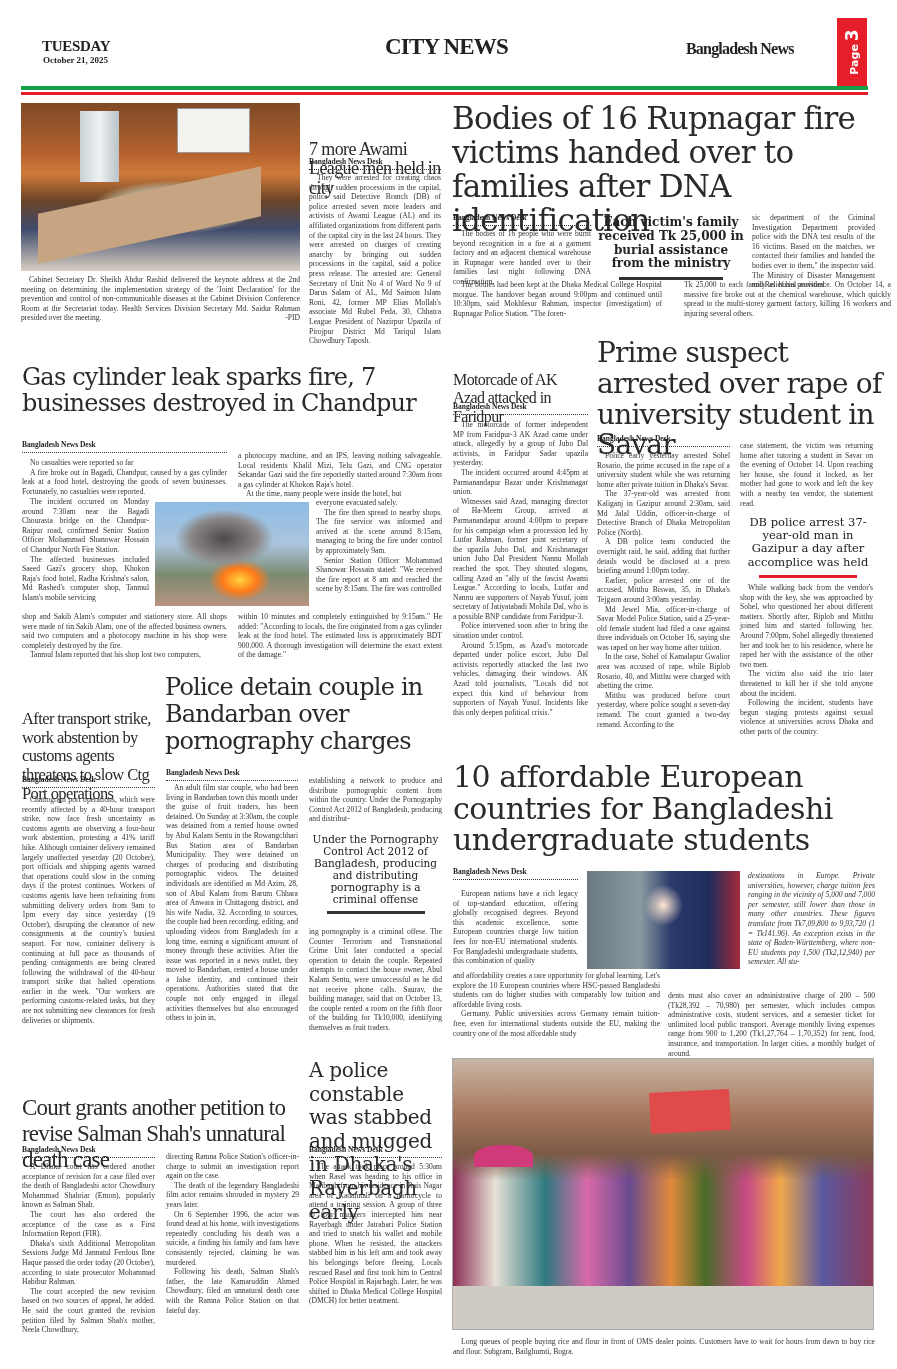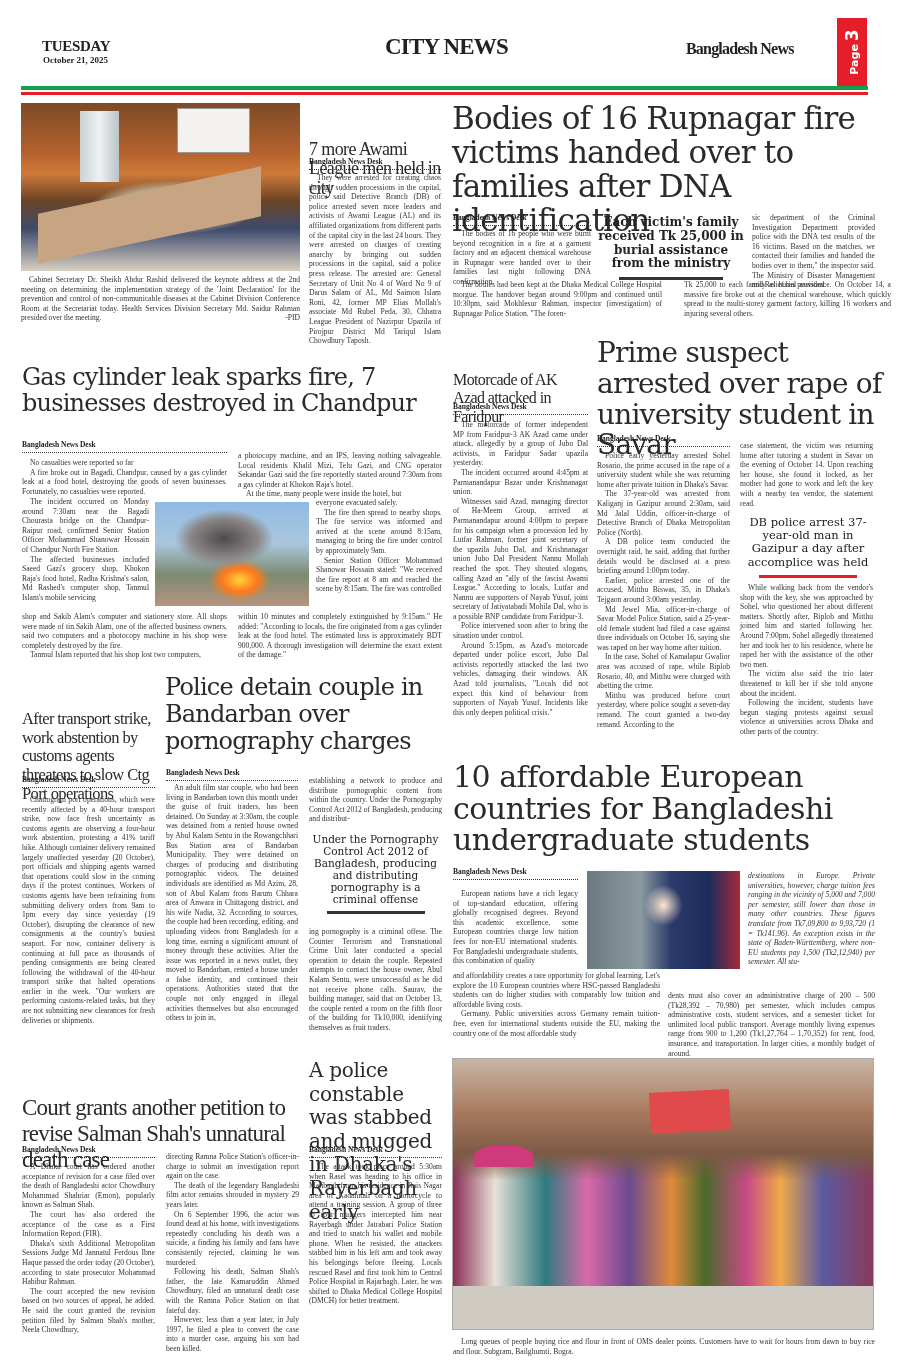--- a/index.html
+++ b/index.html
@@ -218,21 +218,20 @@
   <p>A Dhaka court has ordered another acceptance of revision for a case filed over the death of Bangladeshi actor Chowdhury Mohammad Shahriar (Emon), popularly known as Salman Shah.</p>
   <p>The court has also ordered the acceptance of the case as a First Information Report (FIR).</p>
   <p>Dhaka's sixth Additional Metropolitan Sessions Judge Md Jannatul Ferdous Ibne Haque passed the order today (20 October), according to state prosecutor Mohammad Habibur Rahman.</p>
   <p>The court accepted the new revision based on two sources of appeal, he added. He said the court granted the revision petition filed by Salman Shah's mother, Neela Chowdhury,</p>
 </div>
 <div class="abs body-text" style="left:166px;top:1152px;width:133px;">
   <p style="text-indent:0">directing Ramna Police Station's officer-in-charge to submit an investigation report again on the case.</p>
   <p>The death of the legendary Bangladeshi film actor remains shrouded in mystery 29 years later.</p>
   <p>On 6 September 1996, the actor was found dead at his home, with investigations repeatedly concluding his death was a suicide, a finding his family and fans have consistently rejected, claiming he was murdered.</p>
   <p>Following his death, Salman Shah's father, the late Kamaruddin Ahmed Chowdhury, filed an unnatural death case with the Ramna Police Station on that fateful day.</p>
-  <p>However, less than a year later, in July 1997, he filed a plea to convert the case into a murder case, arguing his son had been killed.</p>
 </div>
 
 <div class="abs hl-sans" style="left:309px;top:1059px;width:136px;font-size:20px;line-height:1.18;letter-spacing:-0.3px;">A police constable was stabbed and mugged in Dhaka's Rayerbagh early</div>
 <div class="abs byline" style="left:309px;top:1145px;width:133px;">Bangladesh News Desk</div>
 <div class="abs body-text" style="left:309px;top:1162px;width:133px;">
   <p>The attack took place around 5:30am when Rasel was heading to his office in Malibagh from his residence in Rais Nagar area of Kadamtali on a motorcycle to attend a training session. A group of three to four muggers intercepted him near Rayerbagh under Jatrabari Police Station and tried to snatch his wallet and mobile phone. When he resisted, the attackers stabbed him in his left arm and took away his belongings before fleeing. Locals rescued Rasel and first took him to Central Police Hospital in Rajarbagh. Later, he was shifted to Dhaka Medical College Hospital (DMCH) for better treatment.</p>
 </div>
 
 <div class="abs photo photo-queue" style="left:452px;top:1058px;width:422px;height:272px;border:1px solid #aaa;">
   <div class="banner"></div>

